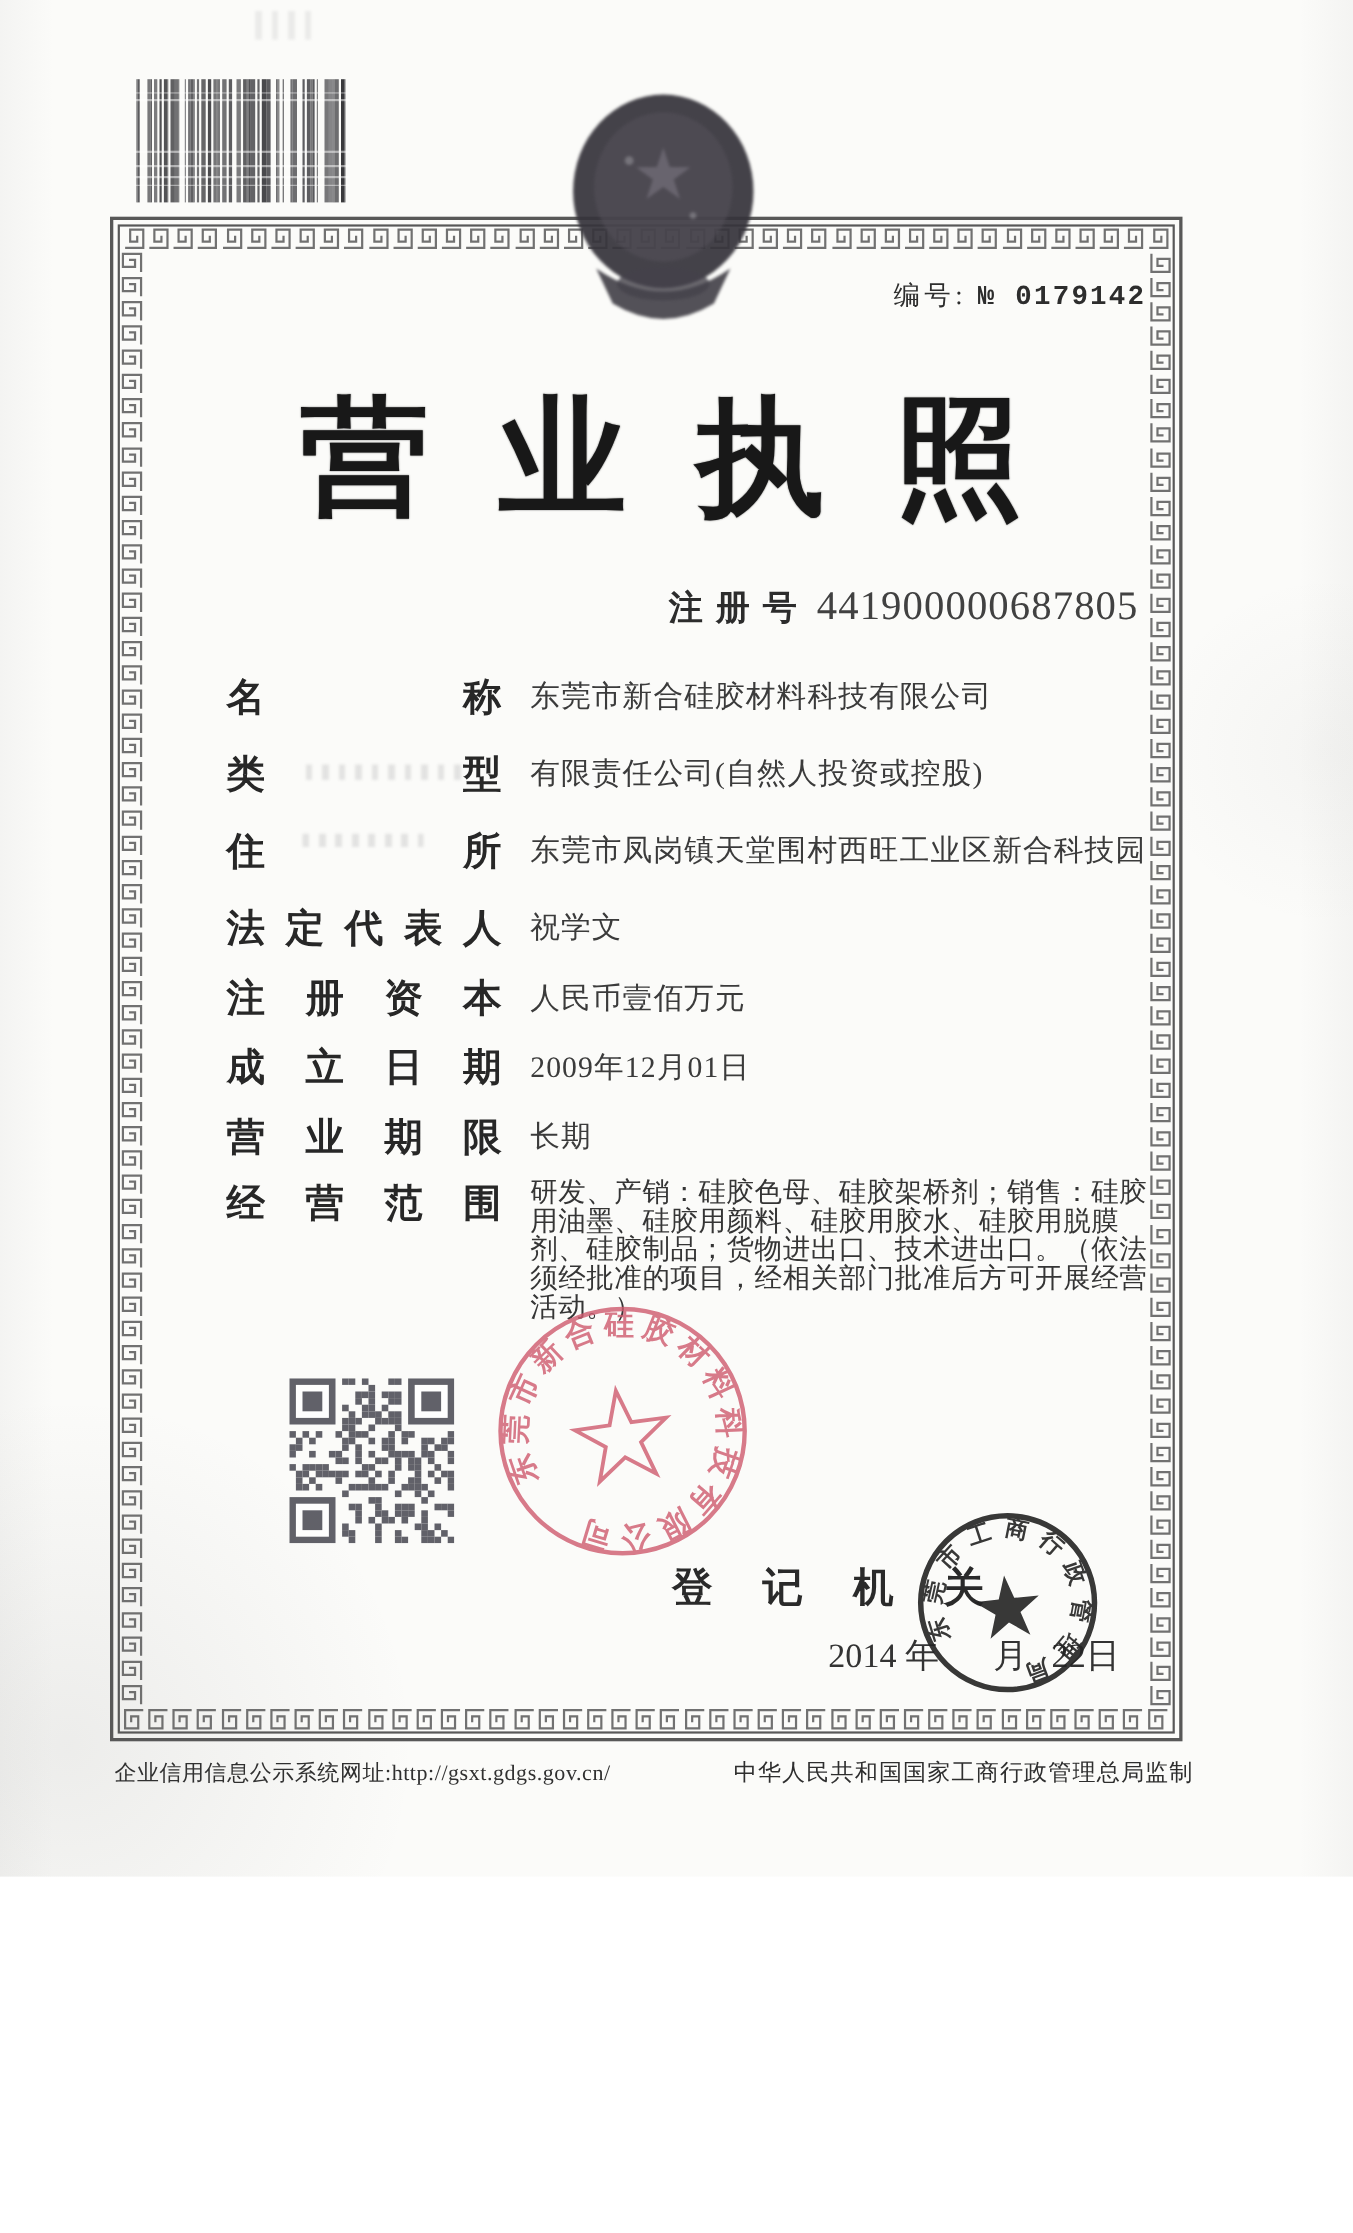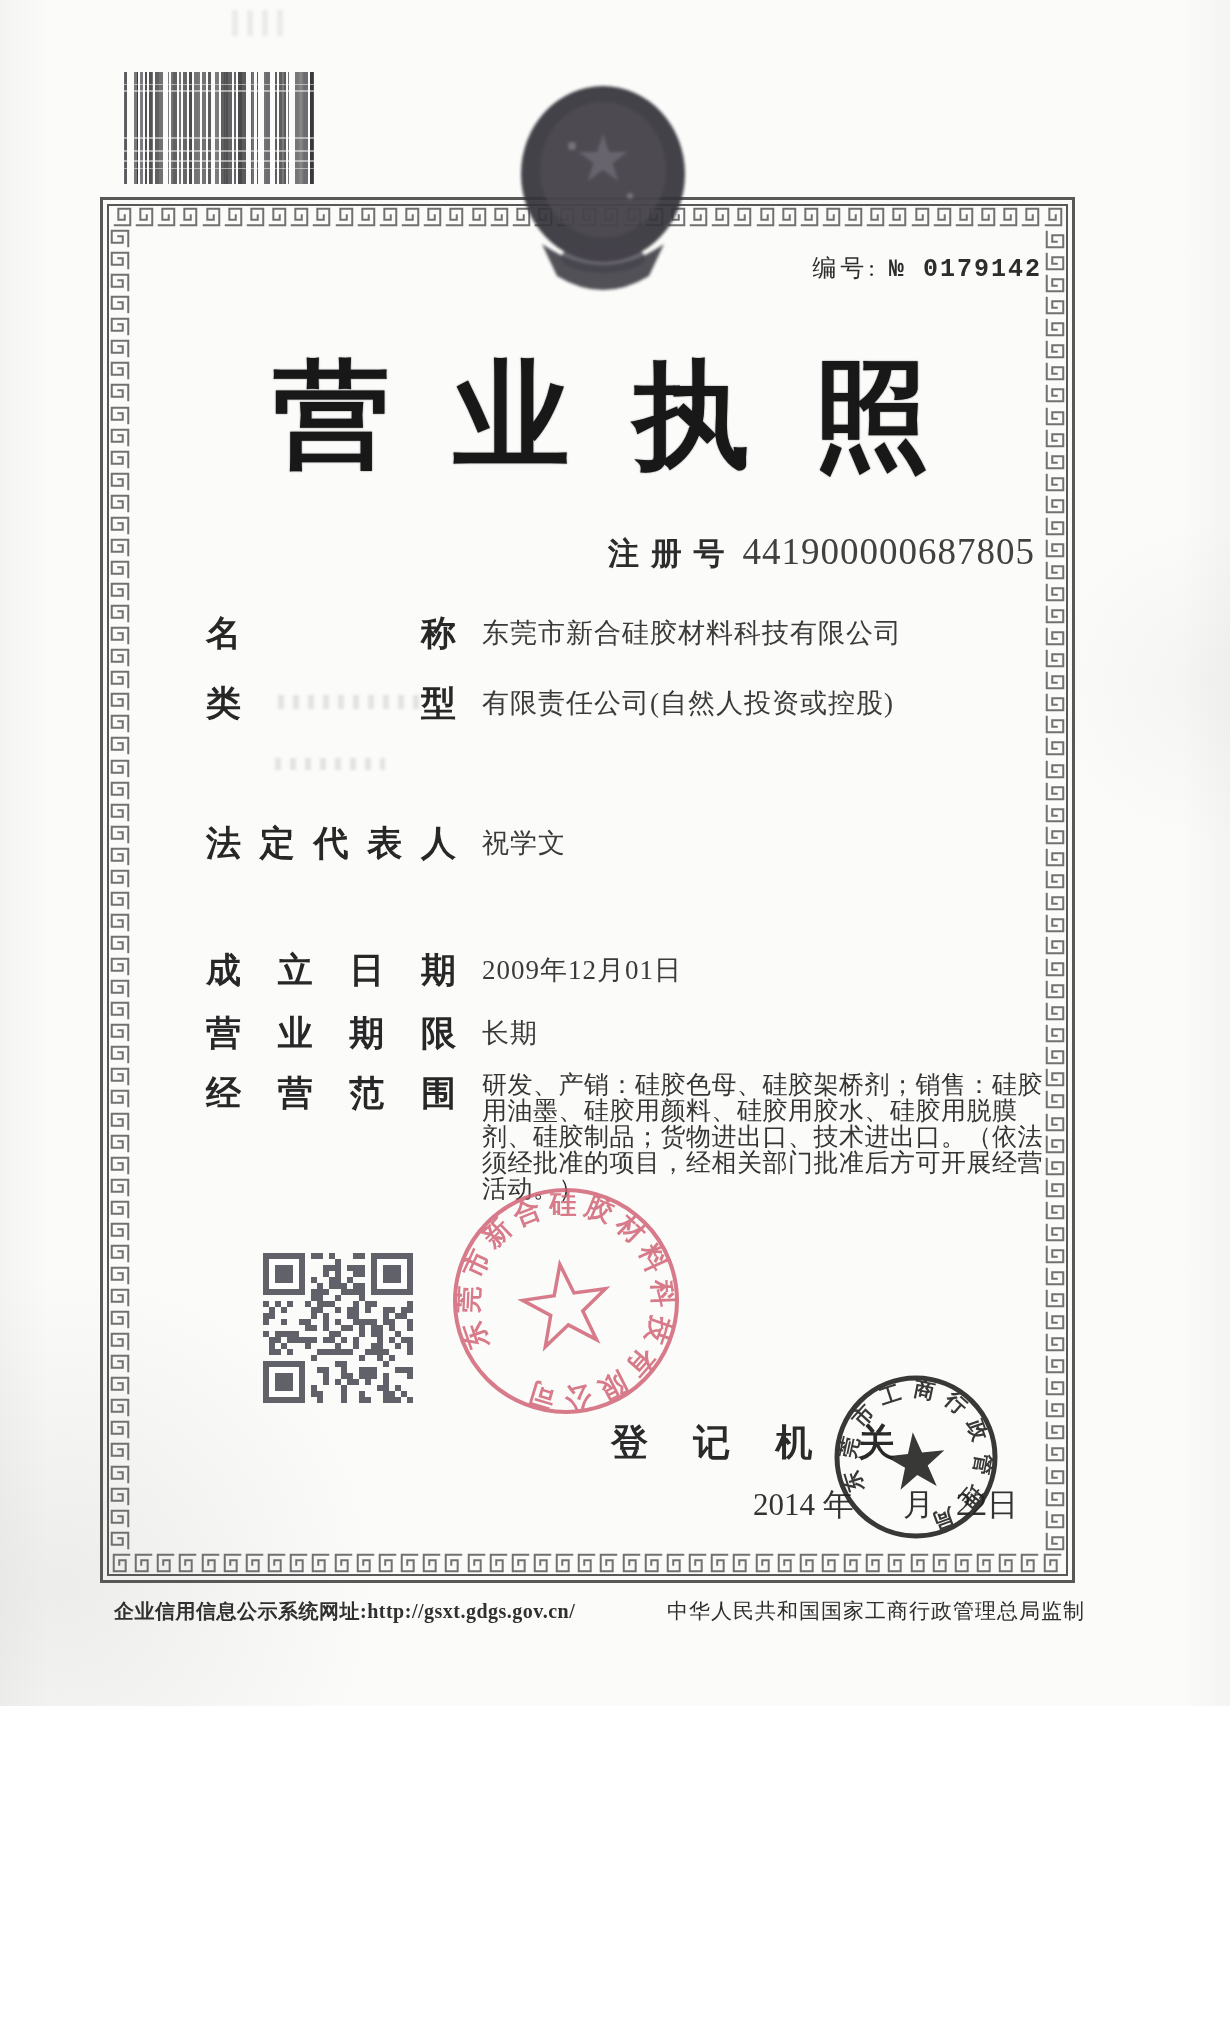--- a/index.html
+++ b/index.html
@@ -43,21 +43,21 @@
   .r8 .val{white-space:normal;width:588px;font-size:25px;line-height:26px;letter-spacing:.5px;color:#353535;}
   
   .qr{position:absolute;left:160px;top:1053px;width:150px;height:150px;filter:blur(.3px);opacity:.85;}
   .company-seal{position:absolute;left:343px;top:981px;width:240px;height:240px;z-index:4;opacity:.8;}
   .registrar{position:absolute;left:508px;top:1218px;font-size:37px;font-weight:700;color:#2a2a2a;letter-spacing:18px;}
   .issue-date{position:absolute;left:0;top:1284px;width:100%;height:44px;font-size:31px;color:#333;}
   .issue-date span{position:absolute;white-space:nowrap;}
   .d-year{left:650px}.d-month{left:800px}.d-day{left:853px}
   .authority-seal{position:absolute;left:722px;top:1166px;width:182px;height:182px;z-index:5;opacity:.9;}
   
-  .footer-left{position:absolute;left:114px;top:1598px;font-size:20px;color:#303030;letter-spacing:.5px;font-weight:bold;}
+  .footer-left{position:absolute;left:104px;top:1598px;font-size:20px;color:#303030;letter-spacing:.5px;}
   .footer-right{position:absolute;right:145px;top:1597px;font-size:21px;color:#2e2e2e;letter-spacing:1px;}
   
   .artifact{position:absolute;filter:blur(1.4px);opacity:.3;
     background:repeating-linear-gradient(90deg, rgba(90,90,95,.5) 0 6px, transparent 6px 15px);}
   .a1{left:175px;top:495px;width:150px;height:14px;}
   .a2{left:172px;top:558px;width:110px;height:12px;}
   .a3{left:232px;top:10px;width:55px;height:26px;opacity:.2;}
 </style>
 </head>
 <body>
@@ -778,23 +778,31 @@
     </div>
 
     <div class="row r1">
       <div class="lbl">名称</div>
       <div class="val">东莞市新合硅胶材料科技有限公司</div>
     </div>
     <div class="row r2">
       <div class="lbl">类型</div>
       <div class="val">有限责任公司(自然人投资或控股)</div>
     </div>
+    <div class="row r3">
+      <div class="lbl">住所</div>
+      <div class="val">东莞市凤岗镇天堂围村西旺工业区新合科技园</div>
+    </div>
     <div class="row r4">
       <div class="lbl">法定代表人</div>
       <div class="val">祝学文</div>
+    </div>
+    <div class="row r5">
+      <div class="lbl">注册资本</div>
+      <div class="val">人民币壹佰万元</div>
     </div>
     <div class="row r6">
       <div class="lbl">成立日期</div>
       <div class="val">2009年12月01日</div>
     </div>
     <div class="row r7">
       <div class="lbl">营业期限</div>
       <div class="val">长期</div>
     </div>
     <div class="row r8">

